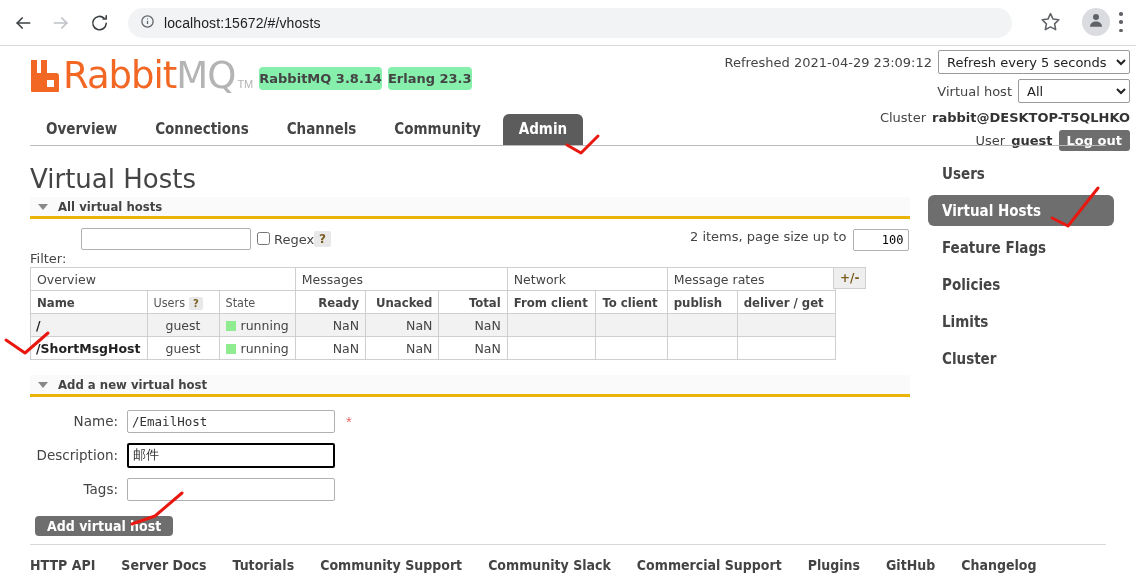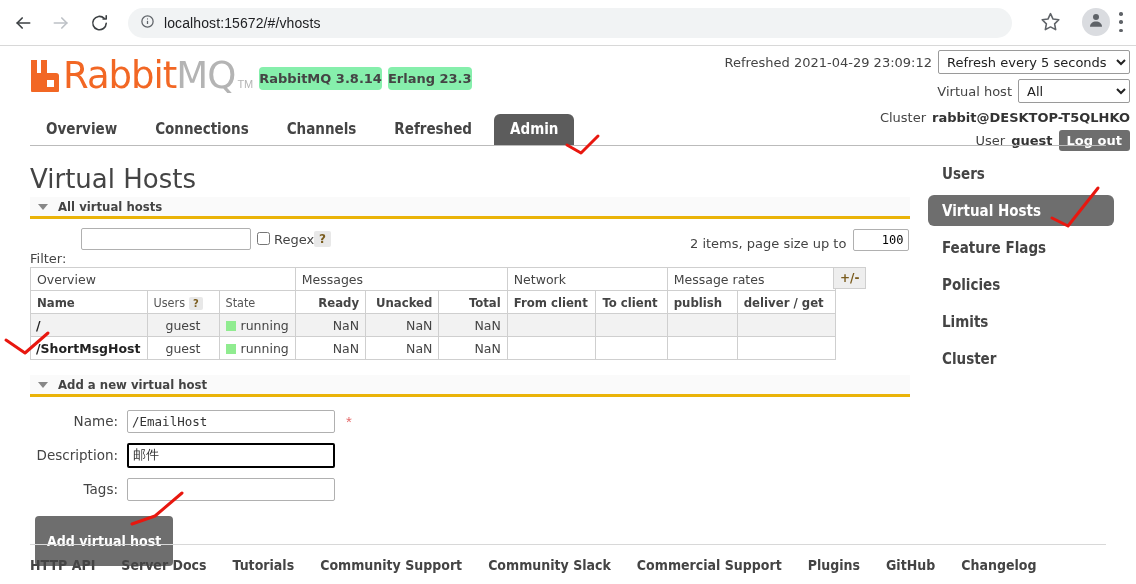--- a/index.html
+++ b/index.html
@@ -190,21 +190,21 @@
   }
   #regex-help {
     position: absolute; left: 284px; top: 3px;
     background: #e8e8e8; color: #7a5c1e;
     font-size: 12px; font-weight: bold;
     padding: 1px 5px; border-radius: 2px; cursor: pointer;
     font-family: "DejaVu Sans", sans-serif;
   }
   #page-size-wrap {
     position: absolute; left: 660px; top: 1px;
-    display: flex; align-items: flex-end;
+    display: flex; align-items: flex-start;
     font-size: 13px; color: #444;
     font-family: "DejaVu Sans", sans-serif;
   }
   #page-size-input {
     width: 56px; height: 22px; margin-left: 7px;
     border: 1px solid #b0b0b0; border-radius: 2px;
     text-align: right; padding-right: 5px;
     font-family: "DejaVu Sans Mono", monospace; font-size: 12px;
     background: #fff;
   }
@@ -276,21 +276,21 @@
   .form-input.focused {
     border: 2px solid #000; height: 25px;
     font-family: "DejaVu Sans", sans-serif; font-size: 13px;
   }
   .req-star { color: #e46a6a; margin-left: 11px; font-size: 15px; }
   #add-vhost-btn {
     margin-top: 8px; margin-left: 5px;
     background: #6e6e6e; color: #fff; border: none; border-radius: 4px;
     font-family: "DejaVu Sans Condensed", "DejaVu Sans", sans-serif;
     font-size: 14px; font-weight: bold;
-    padding: 17px 12px; cursor: pointer;
+    padding: 2px 12px; cursor: pointer;
   }
 
   
   #sidebar {
     position: absolute; left: 928px; top: 112px; width: 186px;
   }
   .side-item {
     height: 31px; display: flex; align-items: center;
     padding-left: 14px; margin-bottom: 6px;
     border-radius: 6px; cursor: pointer;
@@ -420,21 +420,21 @@
       <span class="status-label">User</span>
       <span class="bold">guest</span>
       <button id="logout-btn">Log out</button>
     </div>
   </div>
 
   <div id="nav-tabs">
     <div class="nav-tab">Overview</div>
     <div class="nav-tab">Connections</div>
     <div class="nav-tab">Channels</div>
-    <div class="nav-tab">Refreshed</div>
+    <div class="nav-tab">Community</div>
     <div class="nav-tab active">Admin</div>
   </div>
 
   <h1 id="page-title">Virtual Hosts</h1>
 
   <div class="section-bar" id="bar-all">
     <span class="tri"></span>
     <span>All virtual hosts</span>
   </div>
 

